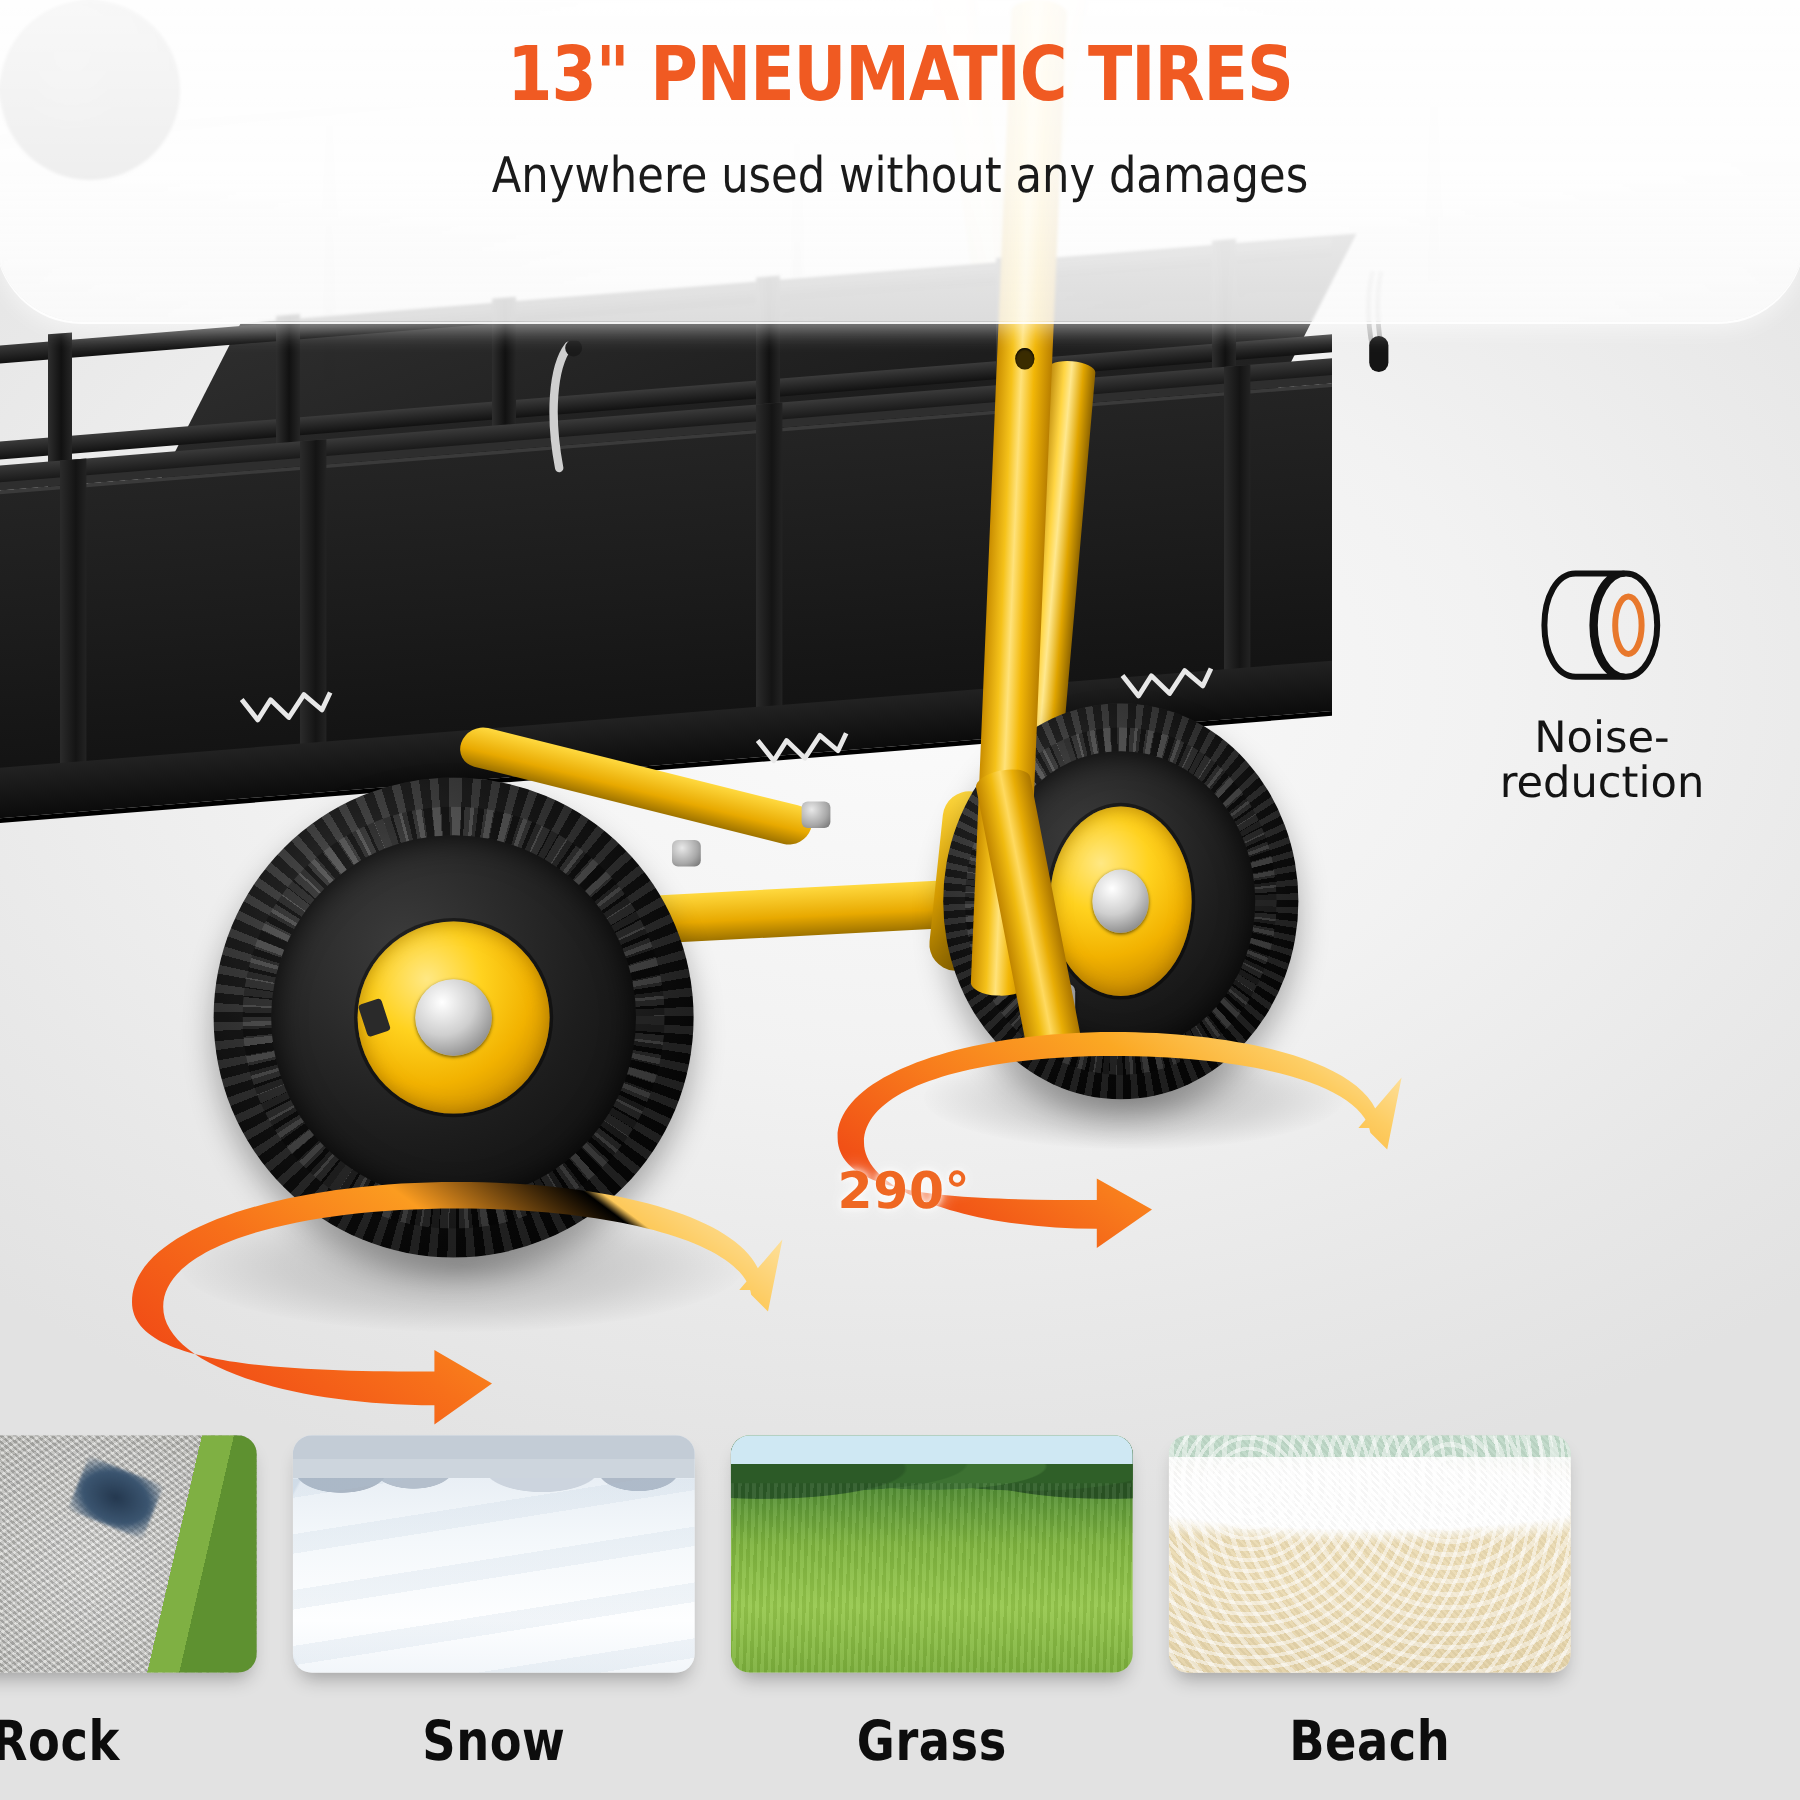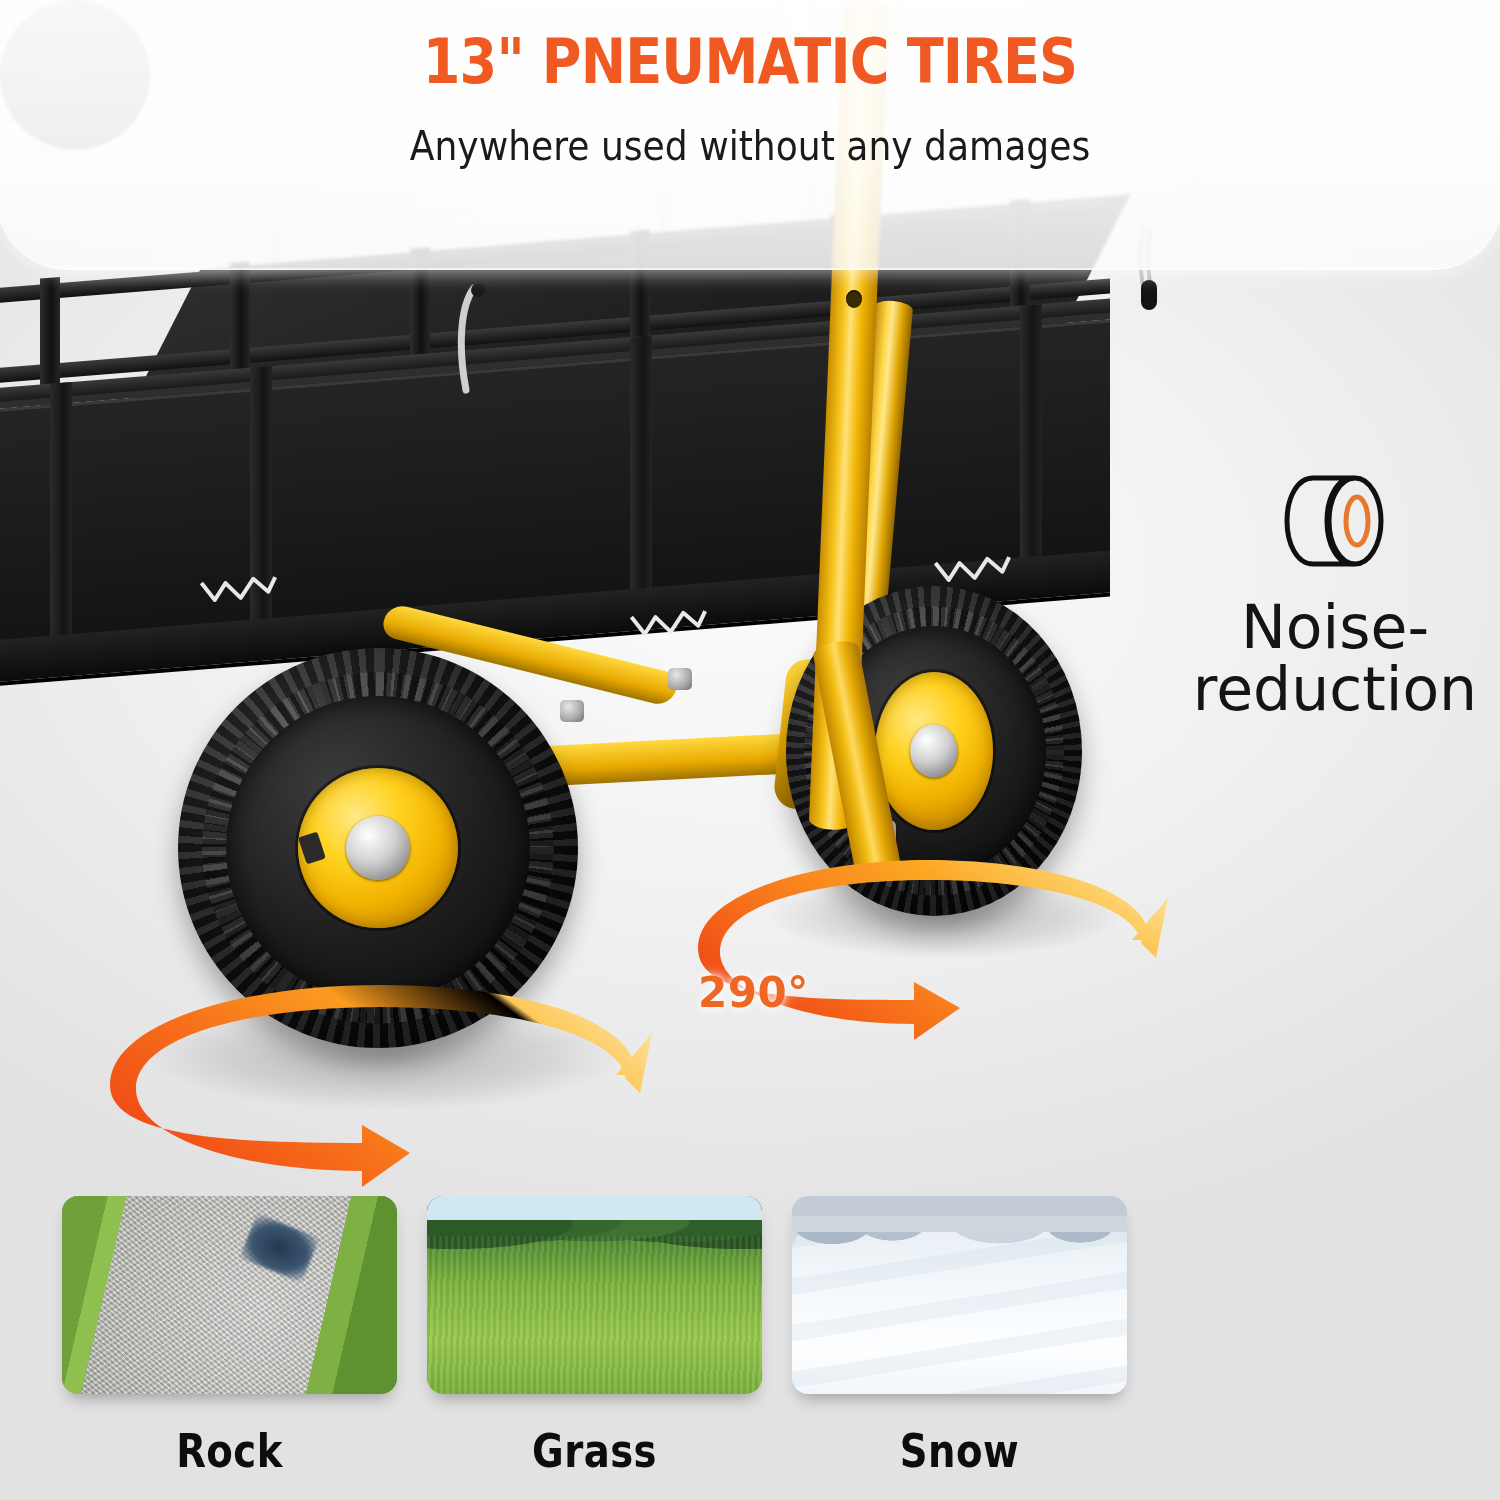--- a/index.html
+++ b/index.html
@@ -274,21 +274,21 @@
 
   
   #features { position:absolute; left:1185px; top:455px; width:300px; }
   .feature { text-align:center; margin-bottom:86px; }
   .feature .ficon { height:132px; display:flex; align-items:center; justify-content:center; }
   .feature .ficon svg { display:block; }
   .feature .flabel {
     margin-top:10px;
     font-family:"DejaVu Sans", sans-serif;
     font-weight:400;
-    font-size:60px;
+    font-size:36px;
     line-height:1.03;
     color:#141414;
     white-space:pre-line;
   }
 
   
   #terrains {
     position:absolute; left:0; top:1196px; width:1188px; height:300px;
     display:flex; justify-content:center; gap:30px;
   }
@@ -571,28 +571,34 @@
 
     <div class="terrain">
       <div class="thumb">
           <i class="t-rock"></i>
         </div>
       <div class="tlabel">Rock</div>
     </div>
 
     <div class="terrain">
       <div class="thumb">
+          <i class="t-snow"></i>
+        </div>
+      <div class="tlabel">Snow</div>
+    </div>
+
+    <div class="terrain">
+      <div class="thumb">
           <i class="t-grass"></i>
         </div>
       <div class="tlabel">Grass</div>
     </div>
 
     <div class="terrain">
       <div class="thumb">
-          <i class="t-snow"></i>
+          <i class="t-beach"></i>
         </div>
-      <div class="tlabel">Snow</div>
-    </div>
-
+      <div class="tlabel">Beach</div>
+    </div>
 
   </div>
 
 </div>
 
 </body></html>

